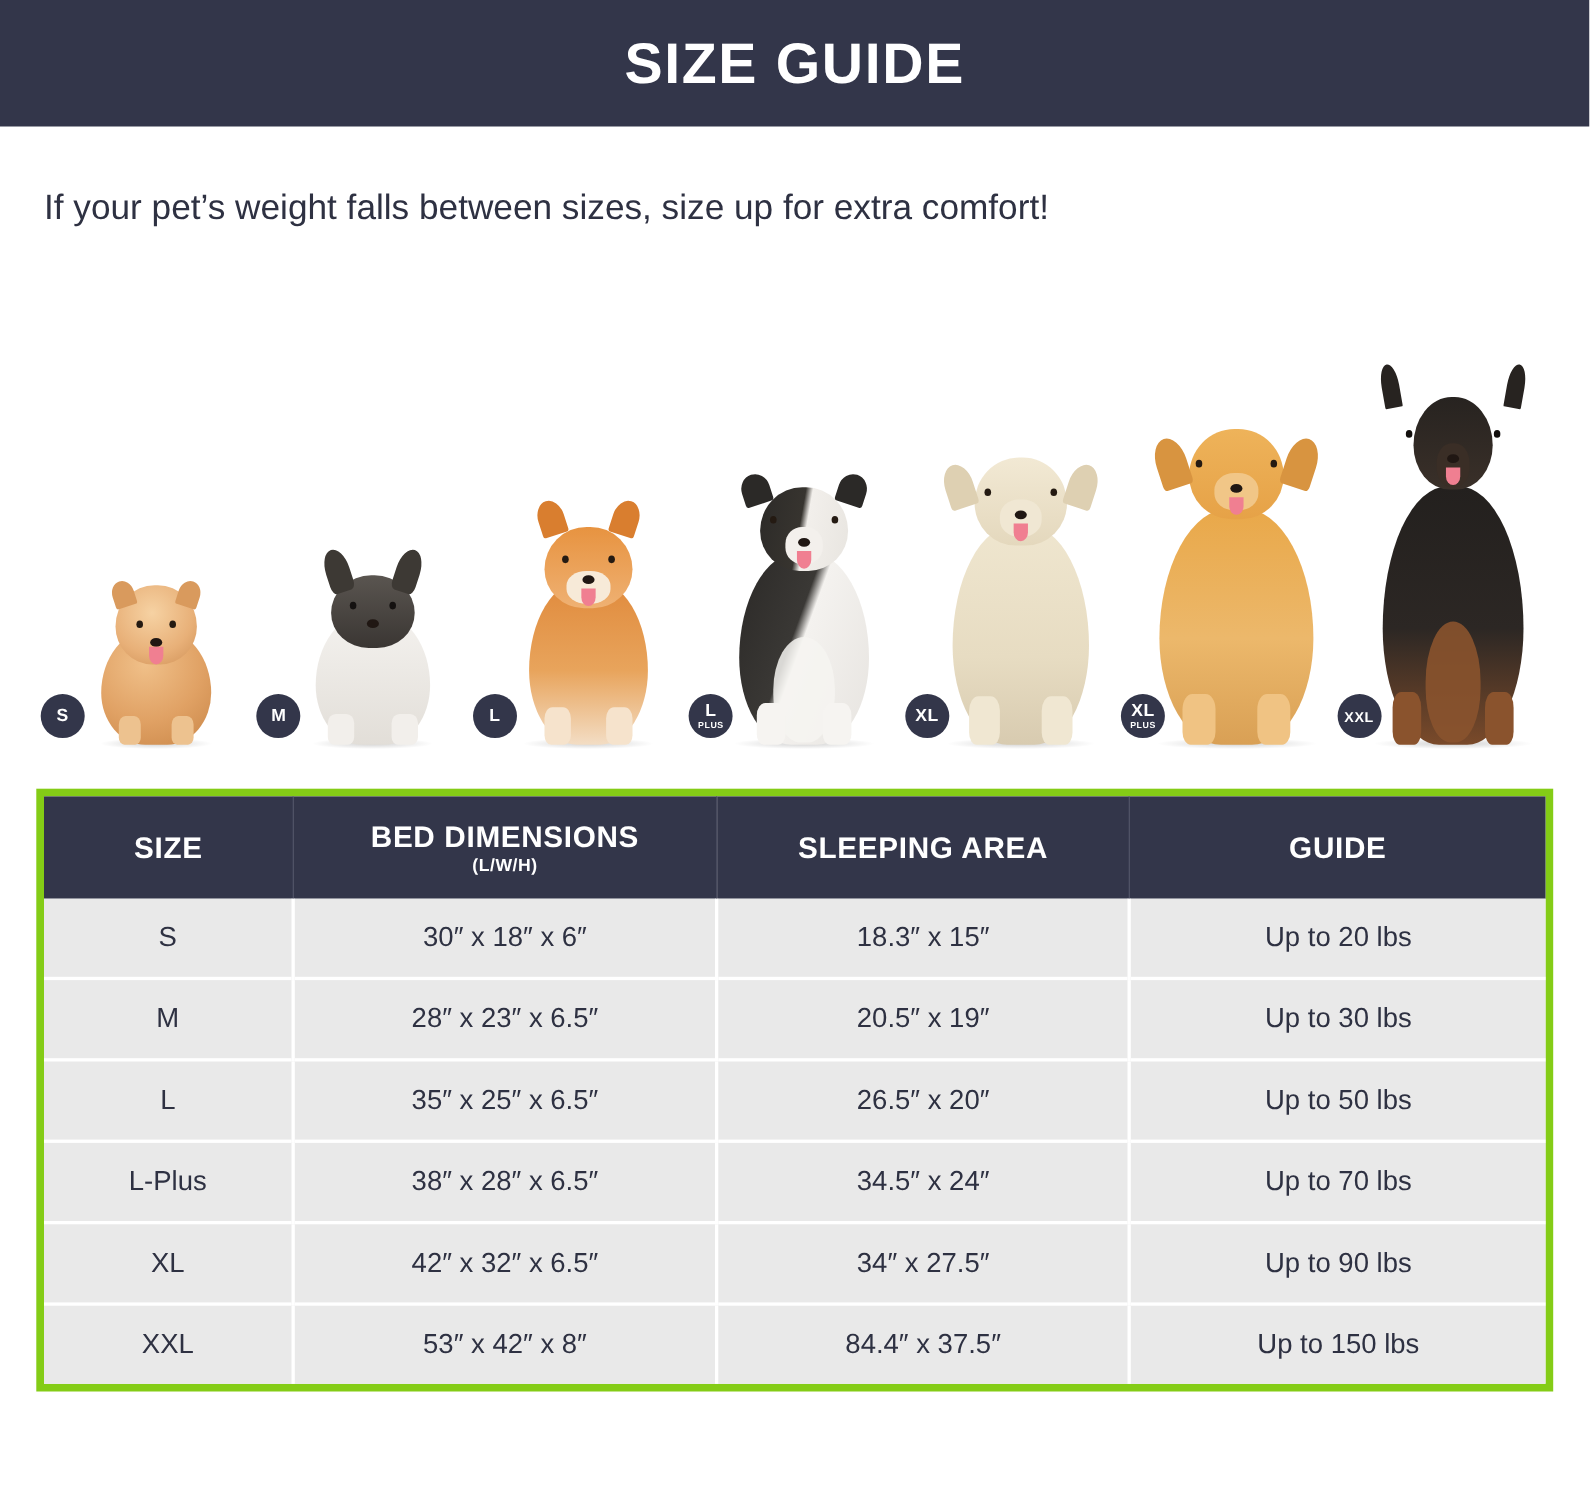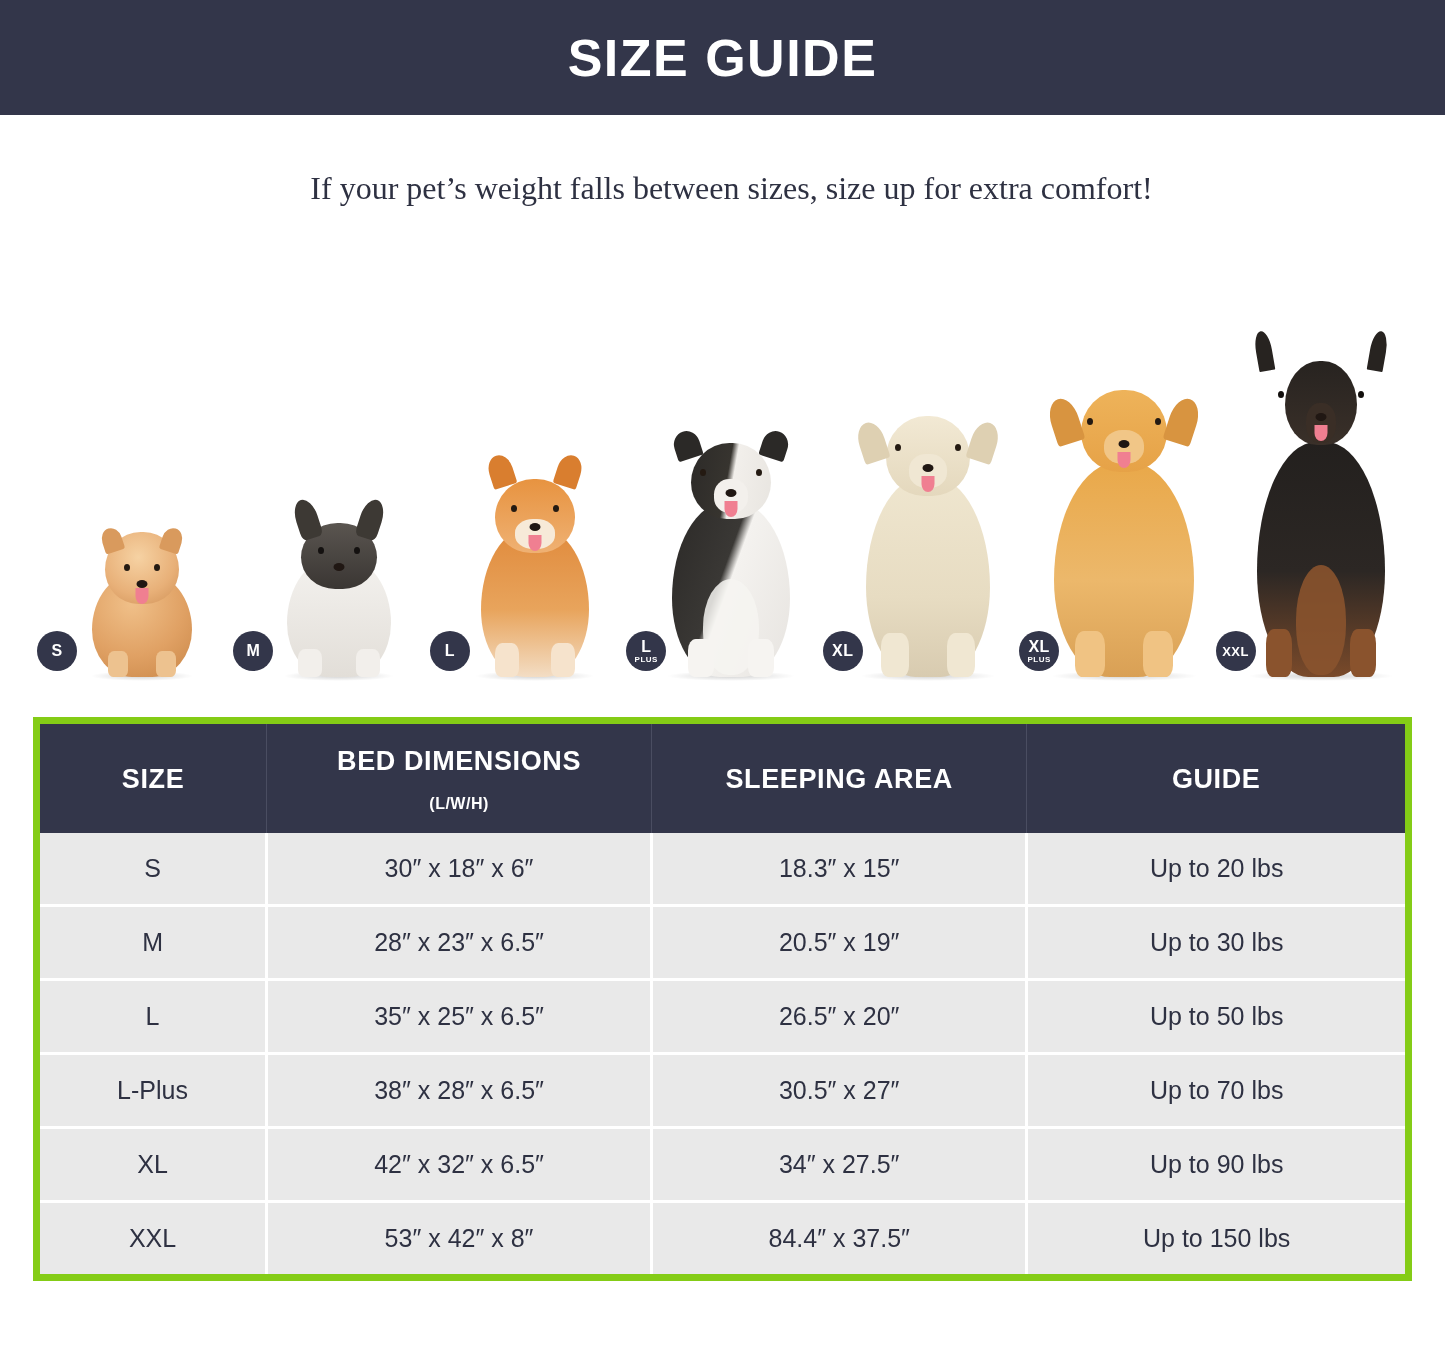--- a/index.html
+++ b/index.html
@@ -28,22 +28,20 @@
     font-size: 52px;
     font-weight: bold;
     letter-spacing: 1.5px;
     text-align: center;
     line-height: 1;
   }
 
   
   .subtitle-wrap {
     padding: 55px 22px 0 40px;
-    text-align: center;
-    font-family: Liberation Serif, serif;
   }
   .subtitle {
     font-size: 32px;
     color: #2e3142;
     font-weight: normal;
   }
 
   
   .dogs-row {
     position: relative;
@@ -187,21 +185,21 @@
     text-align: center;
     border-right: 1px solid #4a4d61;
     vertical-align: middle;
   }
   table.size-table thead th:last-child { border-right: none; }
   .th-sub {
     display: block;
     font-size: 16px;
     font-weight: bold;
     letter-spacing: .5px;
-    margin-top: 18px;
+    margin-top: 2px;
   }
   table.size-table tbody td {
     background: #e9e9e9;
     font-size: 25px;
     color: #2e3142;
     text-align: center;
     padding: 21px 6px;
     border-top: 3px solid #ffffff;
     border-right: 3px solid #ffffff;
   }
@@ -416,21 +414,21 @@
       </tr>
       <tr>
         <td>L</td>
         <td>35″ x 25″ x 6.5″</td>
         <td>26.5″ x 20″</td>
         <td>Up to 50 lbs</td>
       </tr>
       <tr>
         <td>L-Plus</td>
         <td>38″ x 28″ x 6.5″</td>
-        <td>30.5″ x 27″</td>
+        <td>34.5″ x 24″</td>
         <td>Up to 70 lbs</td>
       </tr>
       <tr>
         <td>XL</td>
         <td>42″ x 32″ x 6.5″</td>
         <td>34″ x 27.5″</td>
         <td>Up to 90 lbs</td>
       </tr>
       <tr>
         <td>XXL</td>

